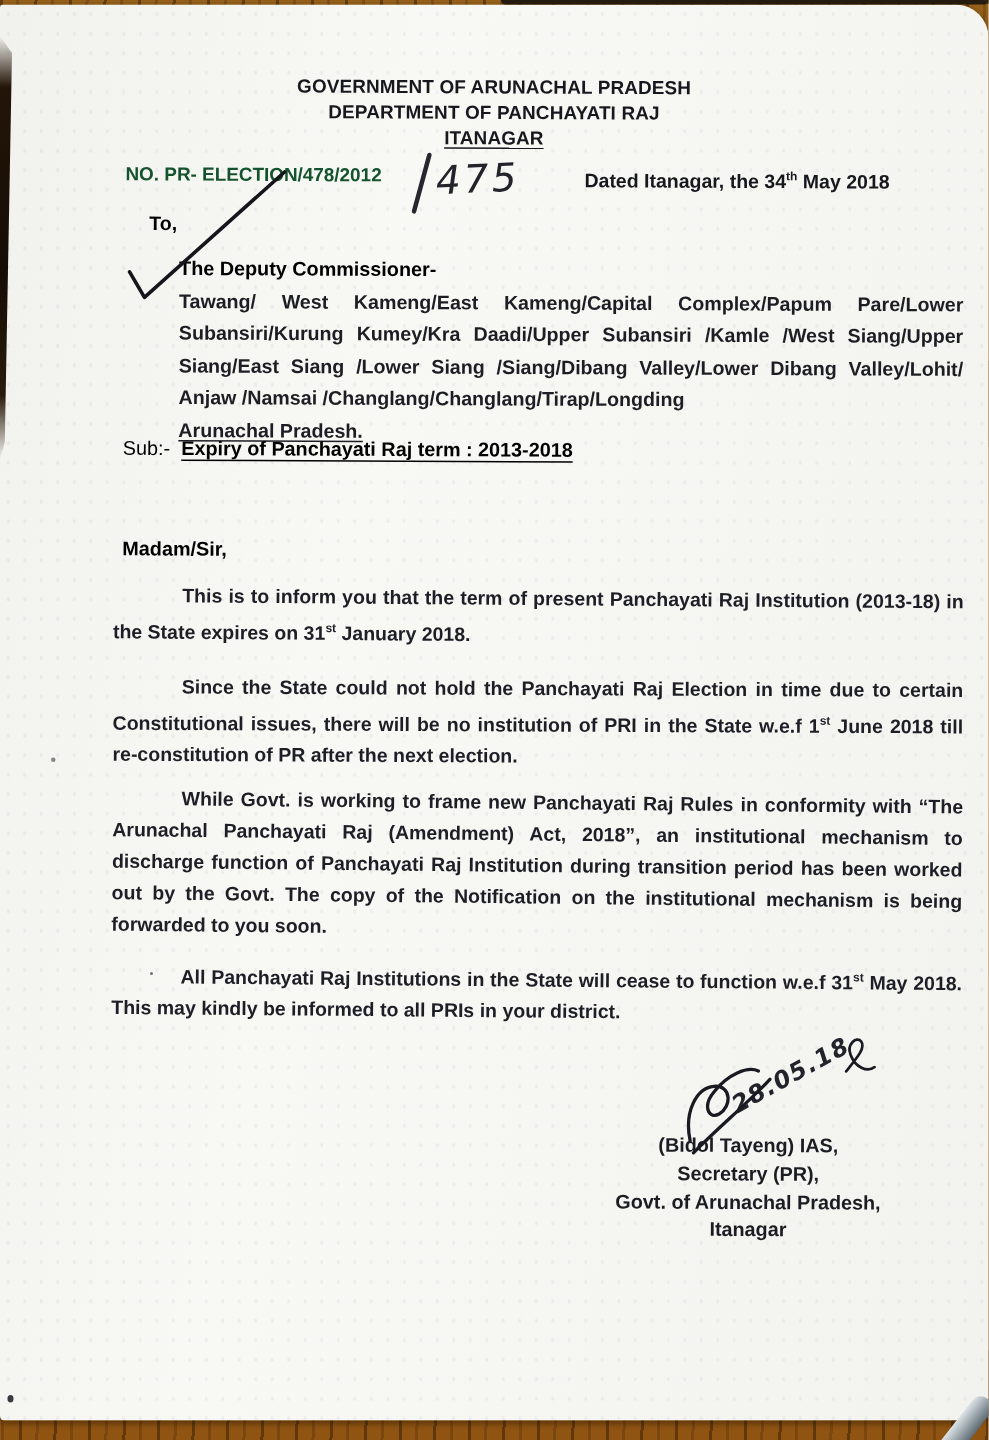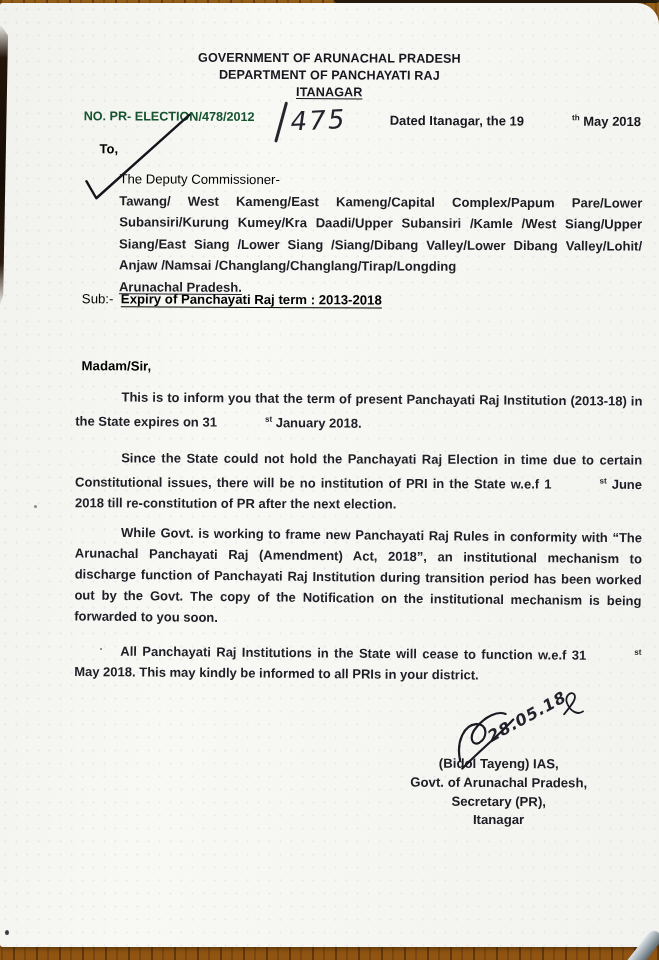--- a/index.html
+++ b/index.html
@@ -39,29 +39,29 @@
     transform:rotate(-52deg);border-radius:7px;
   }
   .speck{position:absolute;background:#3a3a40;border-radius:50%;}
   .content{position:absolute;inset:0;transform:rotate(.25deg);transform-origin:40px 40px;}
 
   .letter-head{position:absolute;top:49px;left:0;width:659px;text-align:center;font-weight:700;font-size:12.6px;line-height:17px;letter-spacing:.1px;color:#17171e;}
   .letter-head .u{text-decoration:underline;text-underline-offset:2px;}
 
   .ref-no{position:absolute;left:84px;top:109px;font-weight:700;font-size:12.6px;color:#14532d;}
   .ref-date{position:absolute;left:390px;top:111px;font-weight:700;font-size:13px;color:#17171e;}
-  sup{font-size:.62em;font-weight:inherit;padding-left:48px;}
+  sup{font-size:.62em;font-weight:inherit;}
 
   .hw{font-family:"DejaVu Sans",sans-serif;font-style:italic;color:#23232c;}
   .hw-number{position:absolute;left:291px;top:104px;font-size:26px;letter-spacing:2px;transform:rotate(-3deg);}
   .hw-slash{position:absolute;left:280px;top:100px;width:2.6px;height:42px;background:#26262e;border-radius:2px;transform:rotate(15deg);}
   .hw-date{position:absolute;left:492px;top:726px;font-size:16px;font-weight:600;transform:rotate(-29deg);transform-origin:left center;letter-spacing:1px;}
 
   .to-line{position:absolute;left:100px;top:141px;font-weight:700;font-size:13px;}
-  .addr-title{position:absolute;left:120px;top:171px;font-weight:400;font-size:13.2px;}
+  .addr-title{position:absolute;left:120px;top:171px;font-weight:700;font-size:13.2px;}
   .addr-lines{position:absolute;left:120px;top:190px;width:523px;font-weight:600;font-size:13.1px;line-height:21.4px;color:#1d1d24;}
   .addr-lines .jline{text-align:justify;text-align-last:justify;}
   .addr-state{text-decoration:underline;text-underline-offset:2px;}
 
   .sub-label{position:absolute;left:83px;top:291px;font-weight:400;font-size:13.2px;}
   .sub-text{position:absolute;left:122px;top:291px;font-weight:700;font-size:13.2px;text-decoration:underline;text-underline-offset:2.5px;}
 
   .salutation{position:absolute;left:83px;top:342px;font-weight:600;font-size:13.2px;margin-top:16px;}
 
   .para{position:absolute;left:77px;width:567px;font-weight:600;font-size:13px;line-height:21px;text-align:justify;text-indent:46px;color:#1e1e26;}
@@ -92,21 +92,21 @@
 
     <div class="letter-head">
       <div>GOVERNMENT OF ARUNACHAL PRADESH</div>
       <div>DEPARTMENT OF PANCHAYATI RAJ</div>
       <div class="u">ITANAGAR</div>
     </div>
 
     <div class="ref-no">NO. PR- ELECTION/478/2012</div>
     <div class="hw-slash"></div>
     <div class="hw hw-number">475</div>
-    <div class="ref-date"><span>Dated Itanagar, the 19</span><sup>th</sup><span> May 2018</span></div>
+    <div class="ref-date"><span>Dated Itanagar, the 34</span><sup>th</sup><span> May 2018</span></div>
 
     <div class="to-line">To,</div>
     <div class="addr-title">The Deputy Commissioner-</div>
     <div class="addr-lines">
       <div class="jline">Tawang/ West Kameng/East Kameng/Capital Complex/Papum Pare/Lower</div>
       <div class="jline">Subansiri/Kurung Kumey/Kra Daadi/Upper Subansiri /Kamle /West Siang/Upper</div>
       <div class="jline">Siang/East Siang /Lower Siang /Siang/Dibang Valley/Lower Dibang Valley/Lohit/</div>
       <div>Anjaw /Namsai /Changlang/Changlang/Tirap/Longding</div>
       <div><span class="addr-state">Arunachal Pradesh.</span></div>
     </div>
@@ -121,22 +121,22 @@
     <div class="para p2"><span>Since the State could not hold the Panchayati Raj Election in time due to certain Constitutional issues, there will be no institution of PRI in the State w.e.f 1</span><sup>st</sup><span> June 2018 till re-constitution of PR after the next election.</span></div>
 
     <div class="para p3">While Govt. is working to frame new  Panchayati Raj Rules in conformity with “The Arunachal Panchayati Raj (Amendment) Act, 2018”, an  institutional mechanism to discharge function of Panchayati Raj Institution during transition period has been worked out by the Govt. The copy of the Notification on the institutional mechanism is being forwarded to you soon.</div>
 
     <div class="para p4"><span>All Panchayati Raj Institutions in the State will cease to function w.e.f 31</span><sup>st</sup><span> May 2018. This may kindly be informed to all PRIs in your district.</span></div>
 
     <span class="hw hw-date">28.05.18</span>
 
     <div class="sig-block">
       <div>(Bidol Tayeng) IAS,</div>
+      <div>Secretary (PR),</div>
       <div>Govt. of Arunachal Pradesh,</div>
-      <div>Secretary (PR),</div>
       <div>Itanagar</div>
     </div>
 
     <svg class="annot-svg" width="659" height="960" viewBox="0 0 659 960">
 
       <path d="M 87 181 L 97 198 L 190 114" fill="none" stroke="#15151c" stroke-width="2.4" stroke-linecap="round" stroke-linejoin="round"></path>
 
       <g transform="rotate(-36 486 732)">
         <path d="M 452 740 C 460 722 476 714 486 720 C 496 726 488 738 478 737 C 470 736 472 726 484 723 C 498 719 512 722 516 729 M 449 748 C 472 744 500 742 519 738" fill="none" stroke="#1a1a22" stroke-width="2.2" stroke-linecap="round"></path>
       </g>

